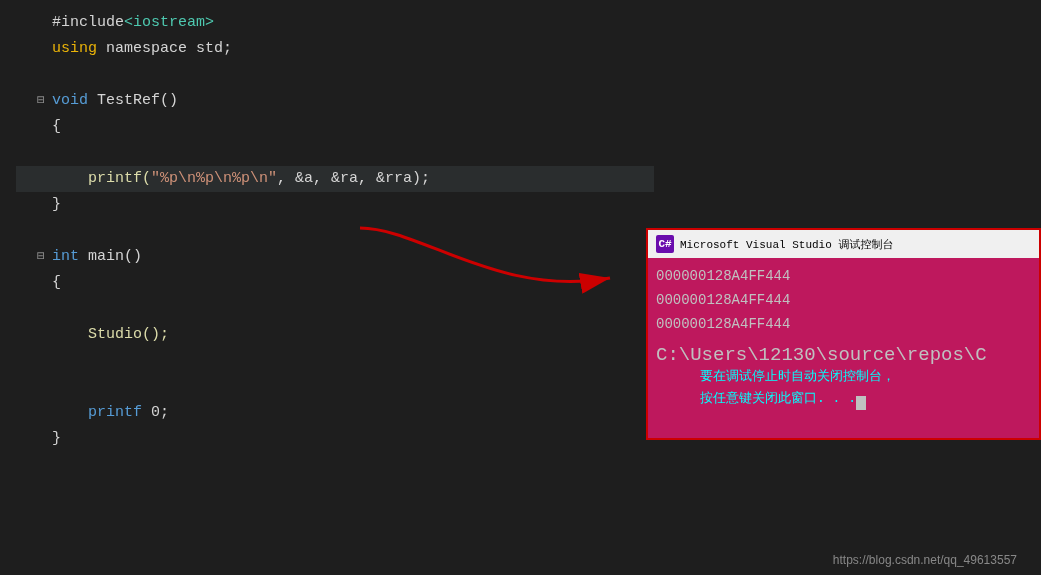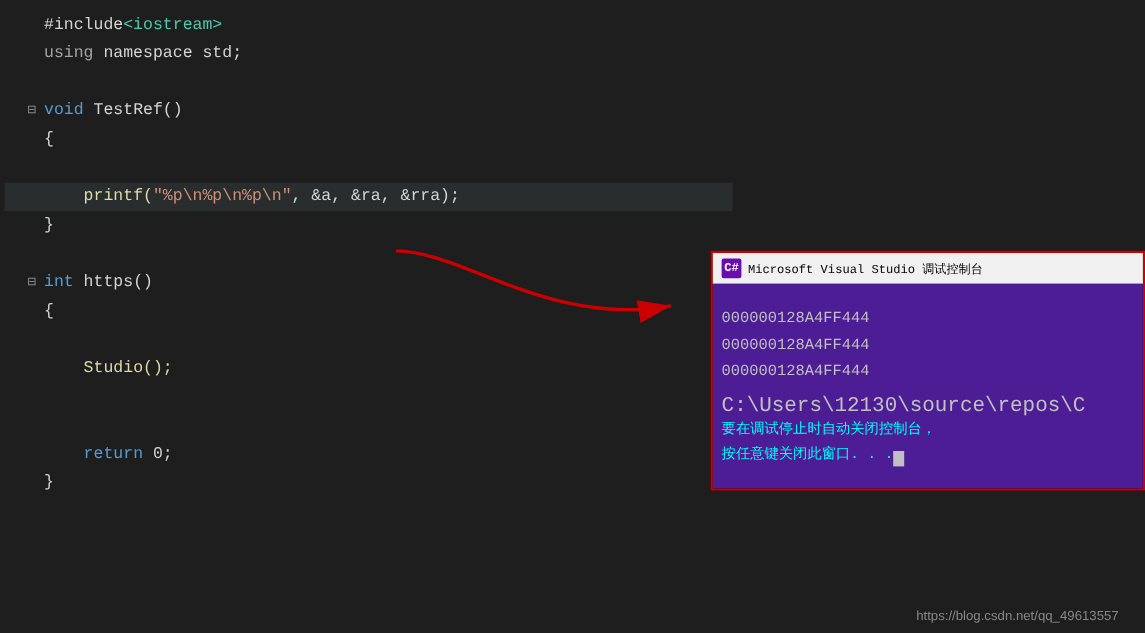--- a/index.html
+++ b/index.html
@@ -12,21 +12,21 @@
       position: relative;
     }
 
     
     .code-editor {
       position: absolute;
       top: 0; left: 0;
       width: 670px;
       height: 575px;
       background: #1e1e1e;
-      padding: 10px 4px;
+      padding: 10px 16px;
       overflow: hidden;
     }
 
     .code-line {
       display: flex;
       align-items: baseline;
       min-height: 26px;
       line-height: 26px;
       font-size: 15px;
       padding-left: 0;
@@ -54,21 +54,21 @@
     .code-content {
       padding-left: 4px;
       white-space: pre;
       color: #d4d4d4;
     }
 
     
     .kw-blue { color: #569cd6; } 
     .kw-green { color: #4ec9b0; }
     .include-color { color: #d4d4d4; }
-    .namespace-kw { color: #a3a3a3; }
+    .namespace-kw { color: #eab308; }
     .fn-yellow { color: #dcdcaa; }
     .highlight-line {
       background: #2a2d2e;
     }
     .printf-str { color: #ce9178; }
 
     
     .console-window {
       position: absolute;
       top: 228px;
@@ -103,22 +103,22 @@
     }
 
     .console-title {
       font-family: Liberation Mono, monospace;
       font-size: 11px;
       color: #000;
       white-space: nowrap;
     }
 
     .console-body {
-      background: #4c1d95;
-      padding: 20px 8px;
+      background: #be185d;
+      padding: 6px 8px;
       min-height: 180px;
     }
 
     .console-line {
       font-family: 'Consolas', 'Courier New', monospace;
       font-size: 14px;
       color: #c0c0c0;
       line-height: 24px;
       white-space: pre;
     }
@@ -127,20 +127,21 @@
       color: #c0c0c0;
       font-size: 13px;
       line-height: 22px;
       white-space: pre;
     }
 
     .console-cyan {
       color: #00ffff;
       font-size: 13px;
       line-height: 22px;
+      margin-left: 44px;
     }
 
     .console-cursor {
       display: inline-block;
       width: 10px;
       height: 14px;
       background: #c0c0c0;
       vertical-align: bottom;
     }
 
@@ -212,21 +213,21 @@
 
   <div class="code-line">
     <div class="line-gutter"></div>
     <div class="collapse-btn"></div>
     <div class="code-content"> </div>
   </div>
 
   <div class="code-line">
     <div class="line-gutter"></div>
     <div class="collapse-btn" style="color:#888;font-size:13px;">⊟</div>
-    <div class="code-content"><span class="kw-blue">int</span><span class="include-color"> https()</span></div>
+    <div class="code-content"><span class="kw-blue">int</span><span class="include-color"> main()</span></div>
   </div>
 
   <div class="code-line">
     <div class="line-gutter"></div>
     <div class="collapse-btn"></div>
     <div class="code-content"><span class="include-color">{</span></div>
   </div>
 
   <div class="code-line">
     <div class="line-gutter"></div>
@@ -248,21 +249,21 @@
 
   <div class="code-line">
     <div class="line-gutter"></div>
     <div class="collapse-btn"></div>
     <div class="code-content">    </div>
   </div>
 
   <div class="code-line">
     <div class="line-gutter"></div>
     <div class="collapse-btn"></div>
-    <div class="code-content">    <span class="kw-blue">return</span><span class="include-color"> 0;</span></div>
+    <div class="code-content">    <span class="kw-blue">printf</span><span class="include-color"> 0;</span></div>
   </div>
 
   <div class="code-line">
     <div class="line-gutter"></div>
     <div class="collapse-btn"></div>
     <div class="code-content"><span class="include-color">}</span></div>
   </div>
 </div>
 
 <svg style="position:absolute;top:218px;left:300px;width:370px;height:110px;z-index:15;pointer-events:none;" viewBox="0 0 370 110">

